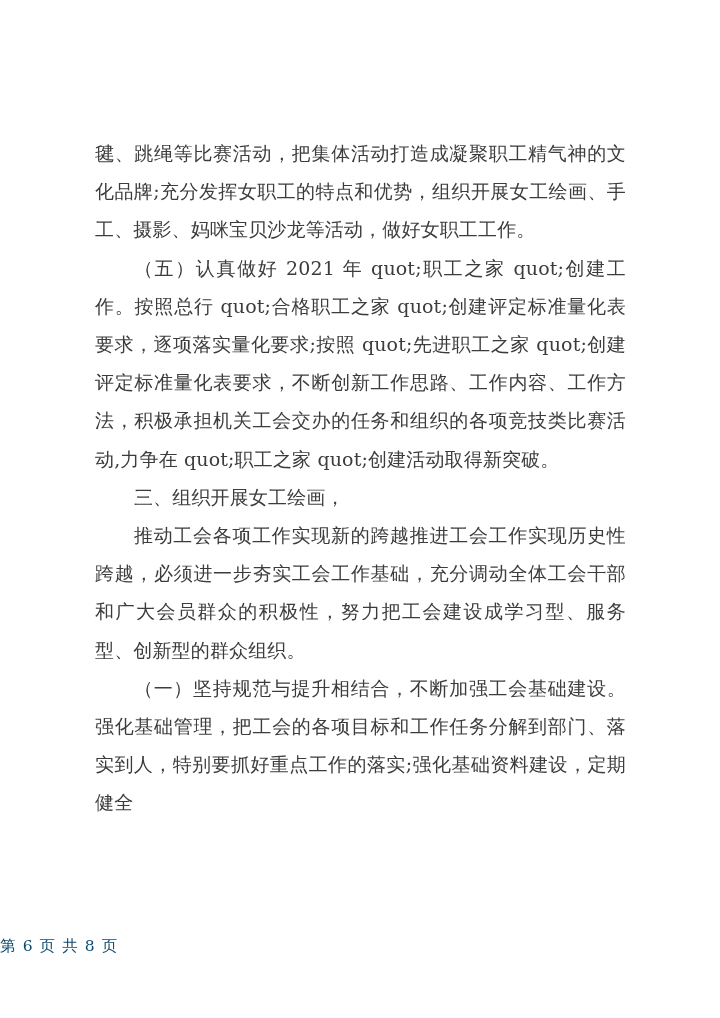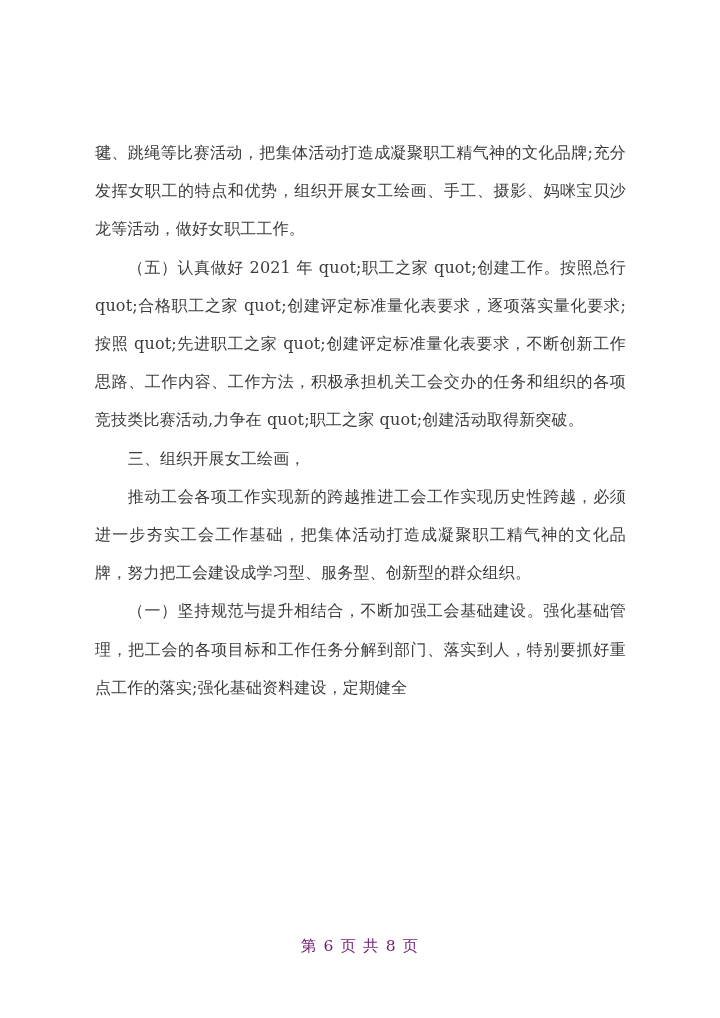--- a/index.html
+++ b/index.html
@@ -21,55 +21,55 @@
   }
   .doc-body {
     position: absolute;
     left: 95px;
     top: 134px;
     width: 531px;
   }
   .para {
     margin: 0;
     color: #3c3c3c;
-    font-size: 16px;
+    font-size: 19px;
     line-height: 38.2px;
     text-align: justify;
     text-justify: inter-ideograph;
     letter-spacing: 0.15px;
     font-family: "DejaVu Serif", "Liberation Serif", serif;
     font-weight: 400;
     -webkit-font-smoothing: antialiased;
   }
   .para.indent {
     text-indent: 2.05em;
   }
   .para.heading {
     text-indent: 2.05em;
   }
   .footer {
     position: absolute;
     left: 0;
     top: 936px;
     width: 720px;
-    text-align: center;
-    color: #701a75;
+    text-align: left;
+    color: #0c4a6e;
     font-size: 15.5px;
     letter-spacing: 1.1px;
     font-family: "DejaVu Serif", "Liberation Serif", serif;
   }
 </style>
 </head>
 <body>
 
 <div class="page">
 
   <div class="doc-body">
     <p class="para">毽、跳绳等比赛活动，把集体活动打造成凝聚职工精气神的文化品牌;充分发挥女职工的特点和优势，组织开展女工绘画、手工、摄影、妈咪宝贝沙龙等活动，做好女职工工作。</p>
     <p class="para indent">（五）认真做好 2021 年 quot;职工之家 quot;创建工作。按照总行 quot;合格职工之家 quot;创建评定标准量化表要求，逐项落实量化要求;按照 quot;先进职工之家 quot;创建评定标准量化表要求，不断创新工作思路、工作内容、工作方法，积极承担机关工会交办的任务和组织的各项竞技类比赛活动,力争在 quot;职工之家 quot;创建活动取得新突破。</p>
     <p class="para heading">三、组织开展女工绘画，</p>
-    <p class="para indent">推动工会各项工作实现新的跨越推进工会工作实现历史性跨越，必须进一步夯实工会工作基础，把集体活动打造成凝聚职工精气神的文化品牌，努力把工会建设成学习型、服务型、创新型的群众组织。</p>
+    <p class="para indent">推动工会各项工作实现新的跨越推进工会工作实现历史性跨越，必须进一步夯实工会工作基础，充分调动全体工会干部和广大会员群众的积极性，努力把工会建设成学习型、服务型、创新型的群众组织。</p>
     <p class="para indent">（一）坚持规范与提升相结合，不断加强工会基础建设。强化基础管理，把工会的各项目标和工作任务分解到部门、落实到人，特别要抓好重点工作的落实;强化基础资料建设，定期健全</p>
   </div>
 
   <div class="footer">第 6 页  共 8 页</div>
 
 </div>
 
 </body></html>

